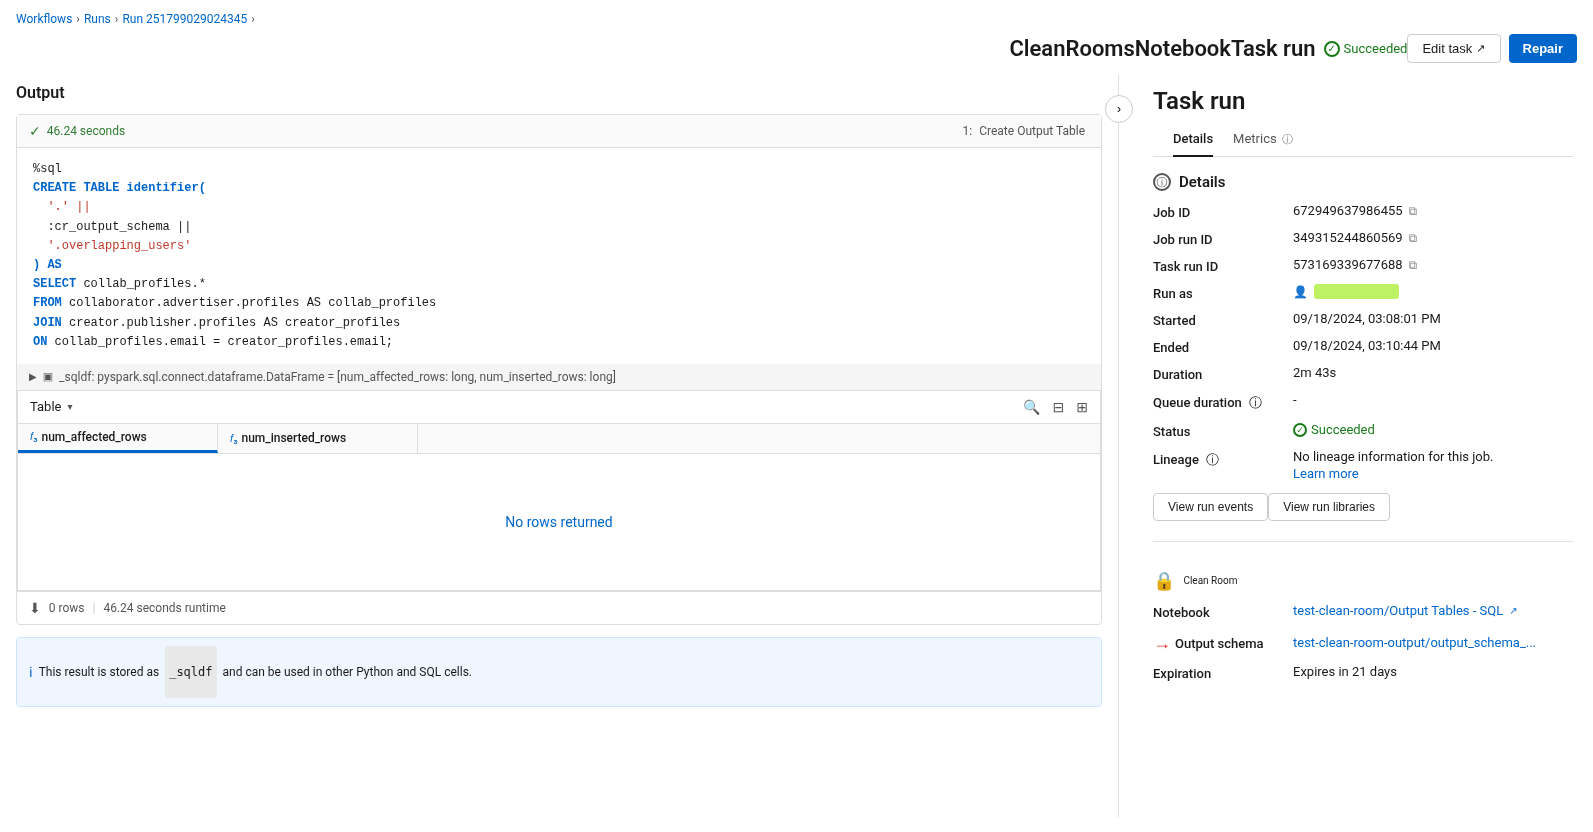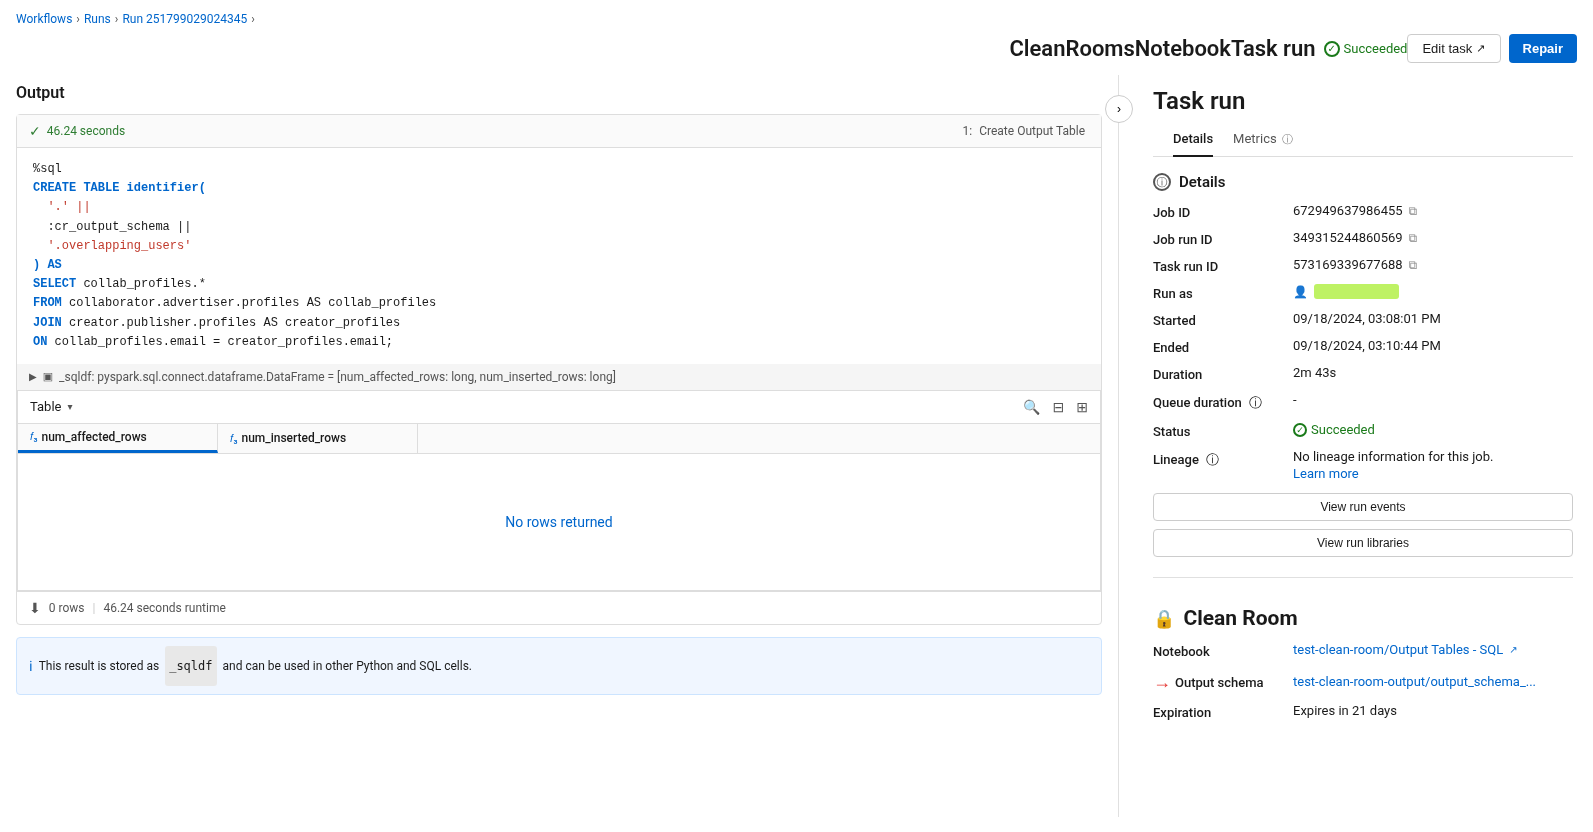--- a/index.html
+++ b/index.html
@@ -79,32 +79,32 @@
     .details-section-title { font-size: 15px; font-weight: 600; }
 
     .detail-row { display: flex; margin-bottom: 10px; align-items: flex-start; }
     .detail-label { width: 140px; min-width: 140px; font-size: 13px; font-weight: 500; color: #1a1a1a; padding-top: 2px; }
     .detail-value { flex: 1; font-size: 13px; color: #1a1a1a; display: flex; align-items: center; gap: 6px; }
     .detail-value .copy-icon { color: #888; cursor: pointer; font-size: 12px; }
     .detail-value.green { color: #1a7a1a; display: flex; align-items: center; gap: 4px; }
 
     .divider { height: 1px; background: #e0e0e0; margin: 4px 20px 12px; }
 
-    .action-buttons { display: flex; gap: 8px; margin-top: 12px; flex-direction: column; }
+    .action-buttons { display: flex; margin-top: 12px; }
     .action-btn { border: 1px solid #ccc; background: #fff; color: #1a1a1a; padding: 6px 14px; border-radius: 4px; cursor: pointer; font-size: 12px; }
 
     .clean-room-section { padding: 16px 20px 0; }
     .clean-room-header { display: flex; align-items: center; gap: 8px; margin-bottom: 12px; }
     .lock-icon { font-size: 18px; }
-    .clean-room-title { font-size: 21px; font-weight: 700; }
+    .clean-room-title { font-size: 10px; font-weight: 400; }
 
     .arrow-indicator { color: #e53935; font-size: 18px; font-weight: bold; margin-right: 4px; }
     .link-text { color: #0066cc; text-decoration: none; font-size: 13px; }
 
-    code.inline { background: #e8e8e8; padding: 13px 4px; border-radius: 3px; font-family: monospace; font-size: 12px; }
+    code.inline { background: #e8e8e8; padding: 19px 4px; border-radius: 3px; font-family: monospace; font-size: 12px; }
   </style>
 </head>
 <body>
 
 <div class="breadcrumb">
   <a href="#">Workflows</a>
   <span>›</span>
   <a href="#">Runs</a>
   <span>›</span>
   <a href="#">Run 251799029024345</a>

